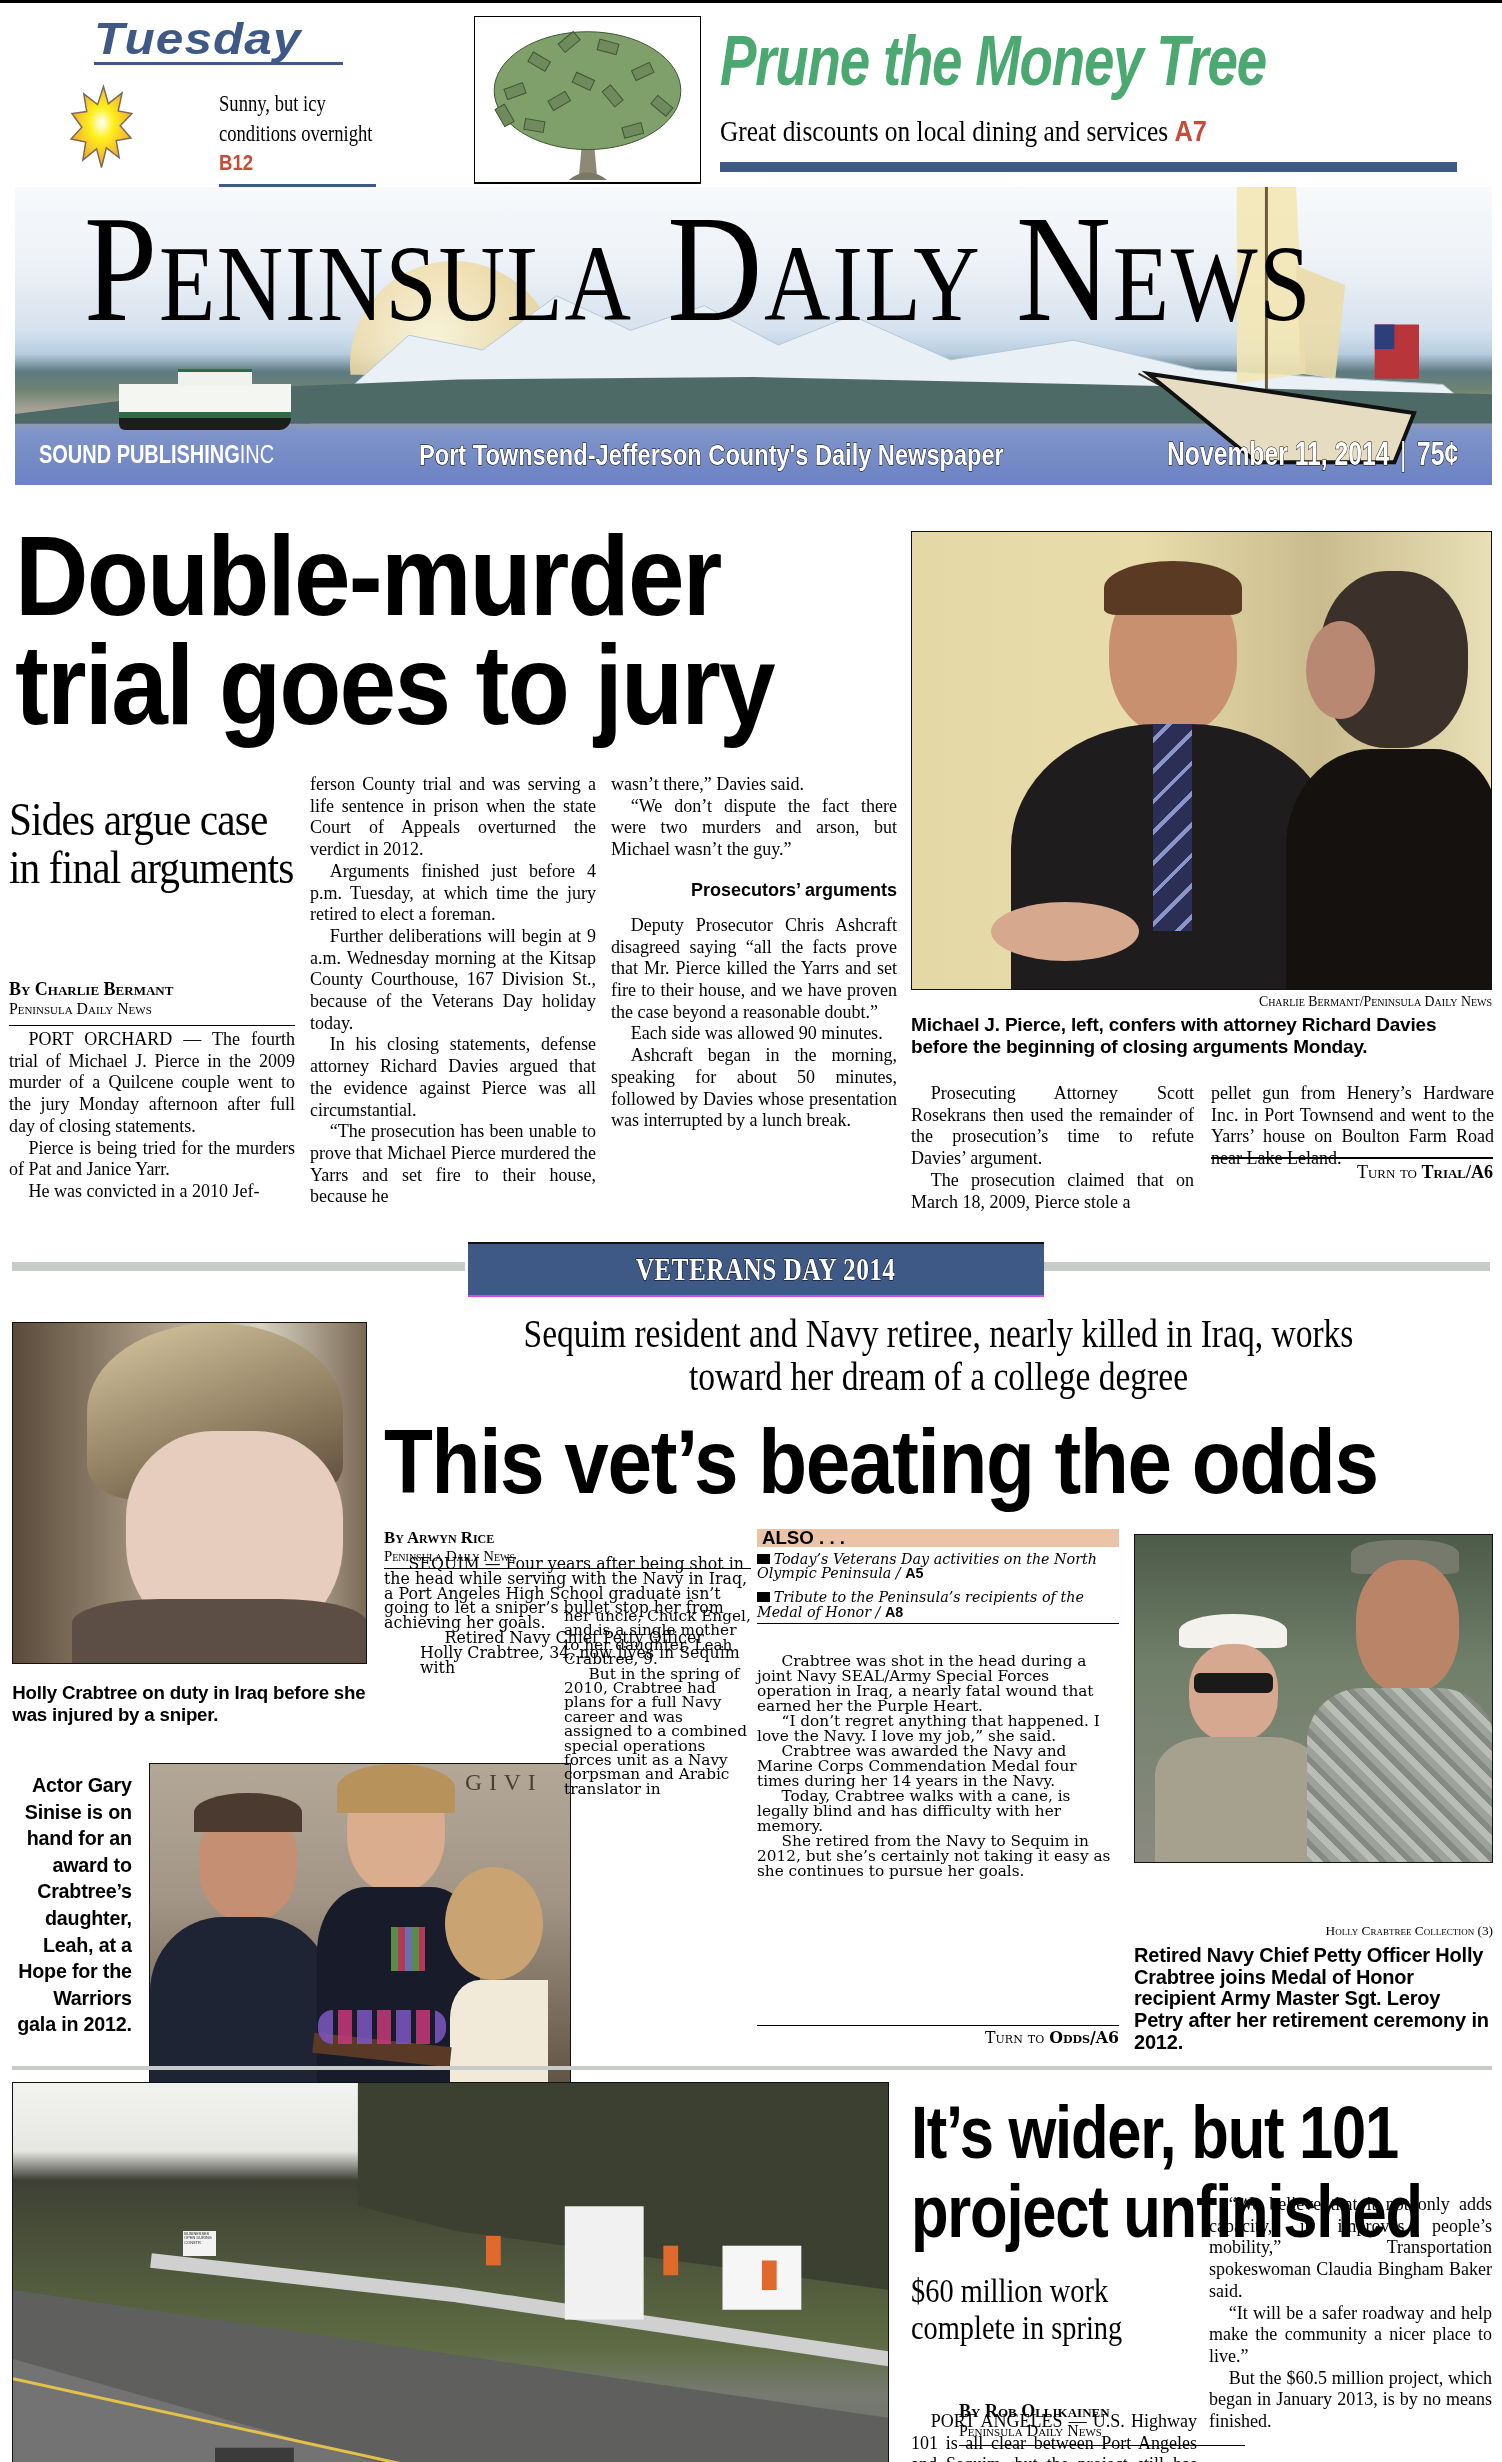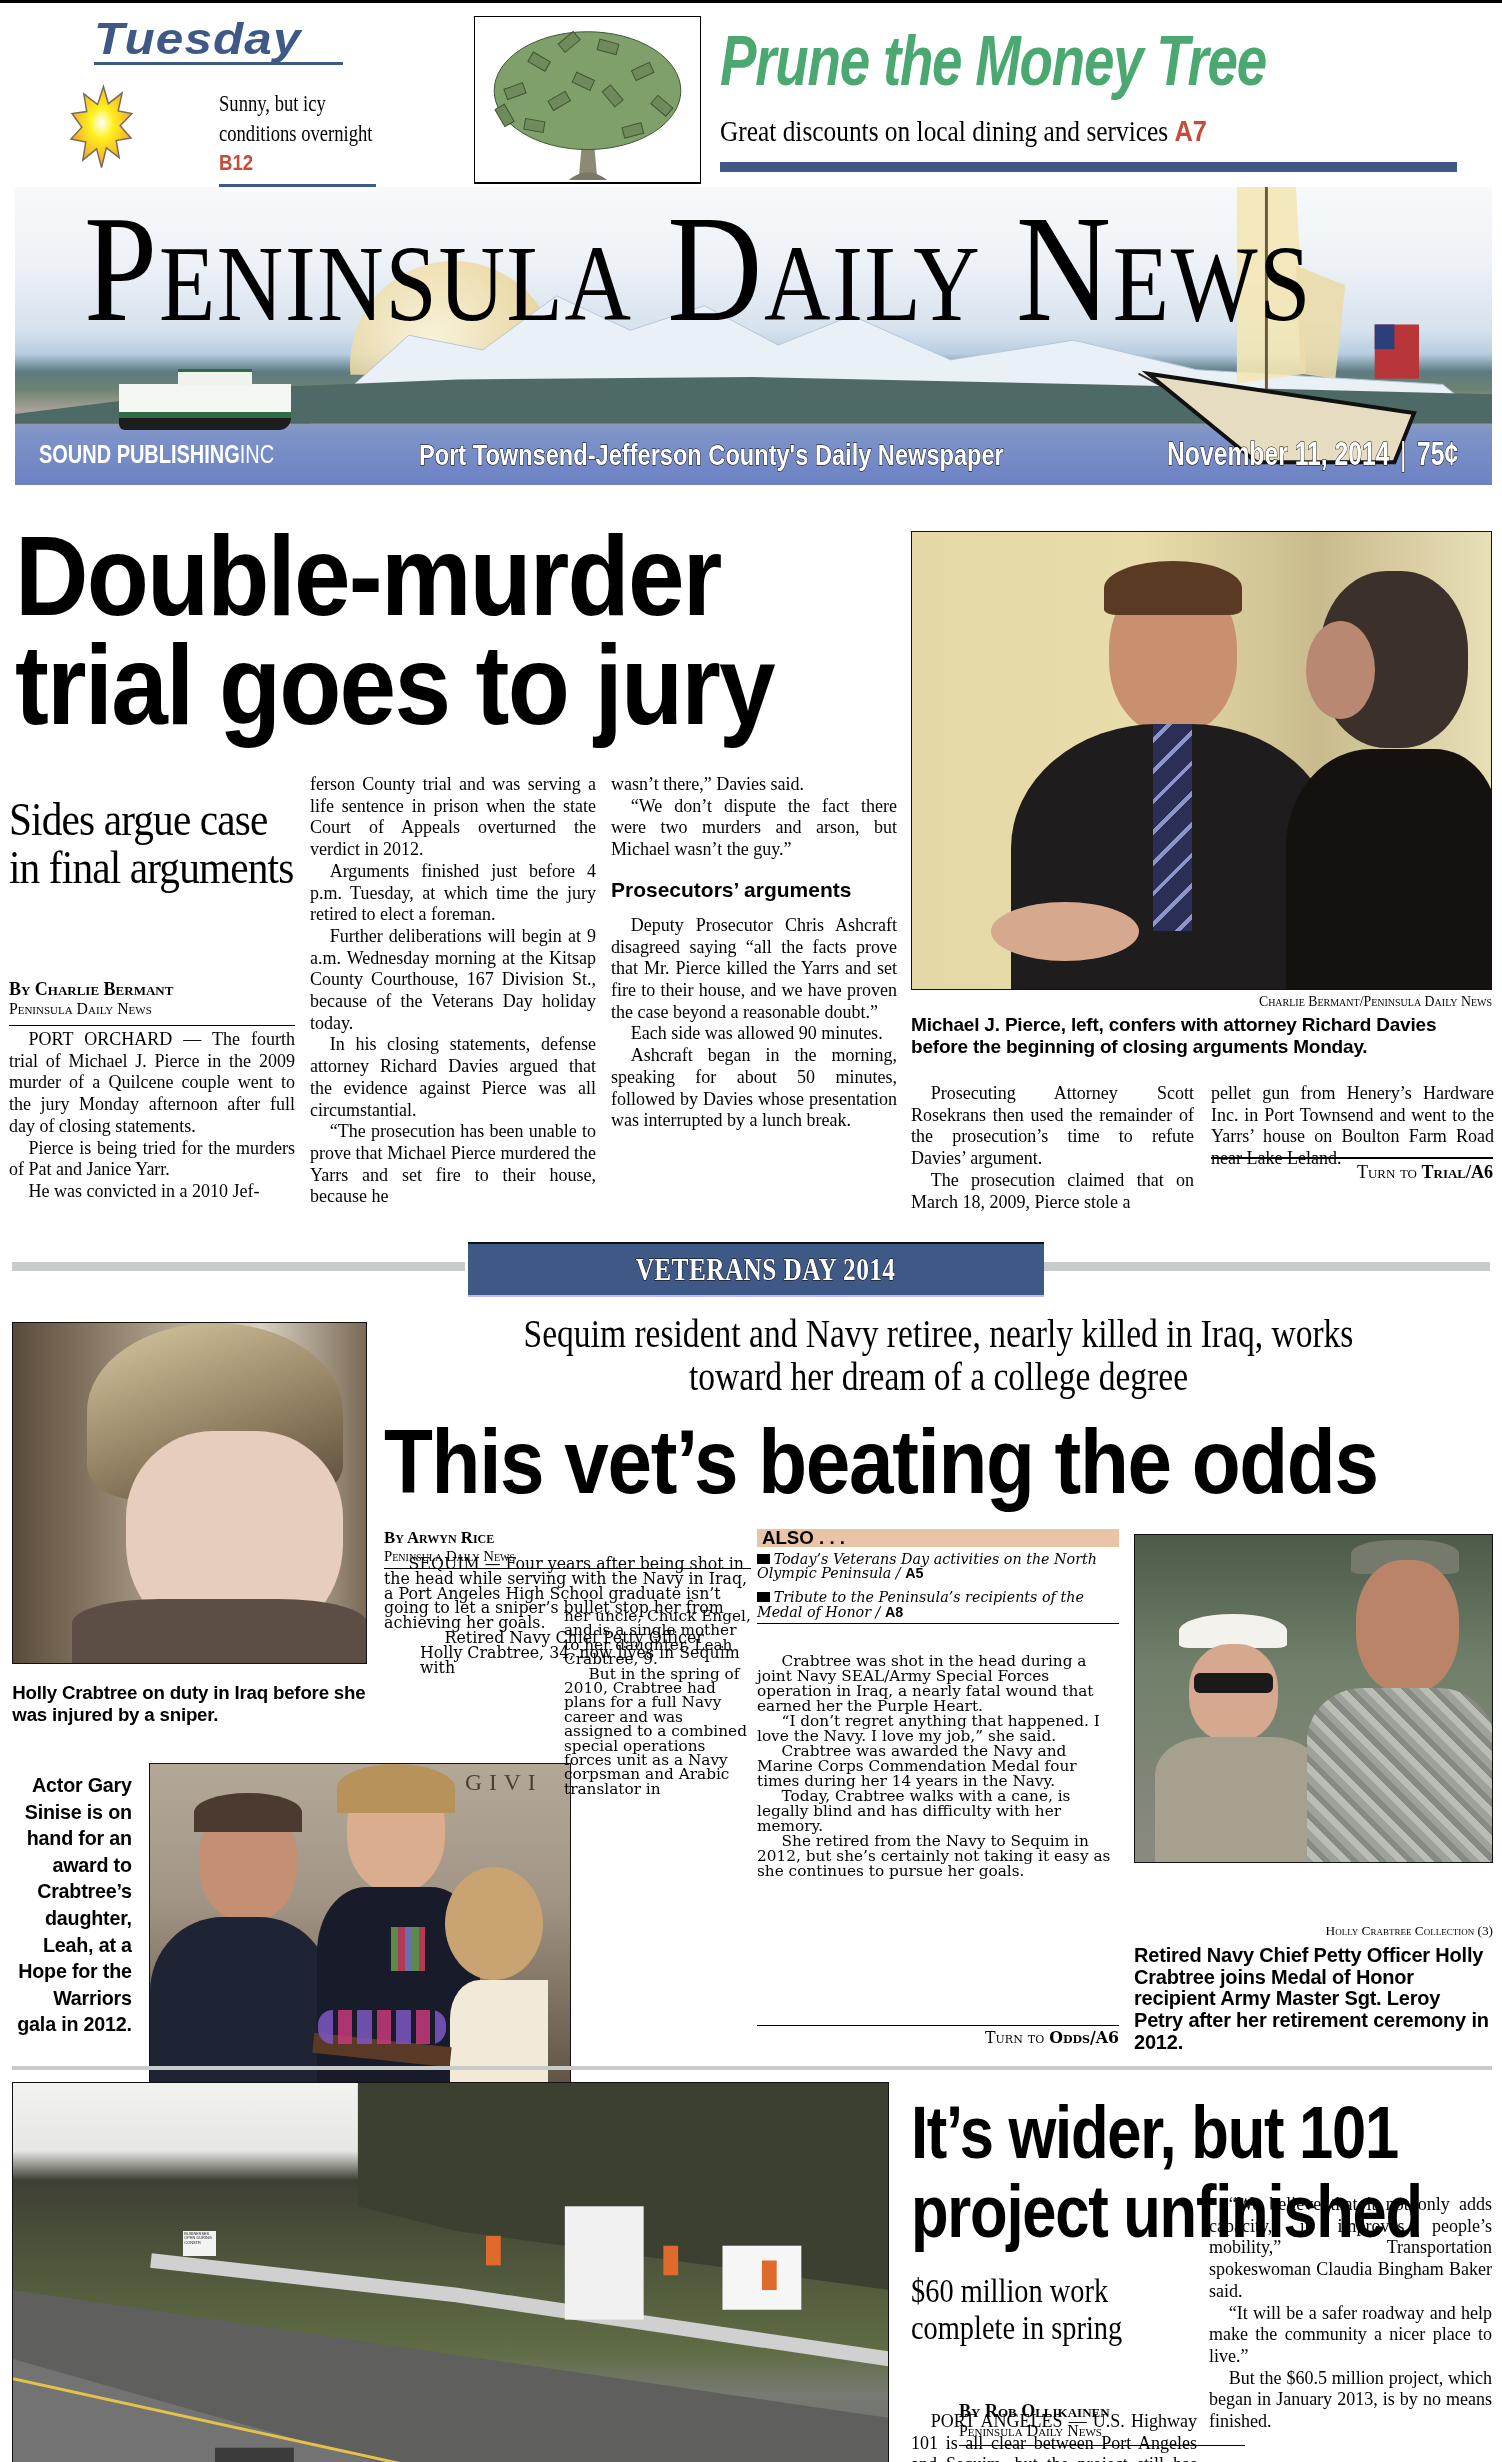--- a/index.html
+++ b/index.html
@@ -150,21 +150,21 @@
   <p class="noind">ferson County trial and was serving a life sentence in prison when the state Court of Appeals overturned the verdict in 2012.</p>
   <p>Arguments finished just before 4 p.m. Tuesday, at which time the jury retired to elect a foreman.</p>
   <p>Further deliberations will begin at 9 a.m. Wednesday morning at the Kitsap County Courthouse, 167 Division St., because of the Veterans Day holiday today.</p>
   <p>In his closing statements, defense attorney Richard Davies argued that the evidence against Pierce was all circumstantial.</p>
   <p>“The prosecution has been unable to prove that Michael Pierce murdered the Yarrs and set fire to their house, because he</p>
 </div>
 
 <div class="abs body-text" style="left:611px;top:774px;width:286px;">
   <p class="noind">wasn’t there,” Davies said.</p>
   <p>“We don’t dispute the fact there were two murders and arson, but Michael wasn’t the guy.”</p>
-  <div class="sans" style="font-weight:700;font-size:21px;line-height:24.6px;margin:16.7px 0 12.8px 0;text-align:left;">Prosecutors’ arguments</div>
+  <div class="sans" style="font-weight:700;font-size:18px;line-height:24.6px;margin:16.7px 0 12.8px 0;text-align:right;">Prosecutors’ arguments</div>
   <p>Deputy Prosecutor Chris Ashcraft disagreed saying “all the facts prove that Mr. Pierce killed the Yarrs and set fire to their house, and we have proven the case beyond a reasonable doubt.”</p>
   <p>Each side was allowed 90 minutes.</p>
   <p>Ashcraft began in the morning, speaking for about 50 minutes, followed by Davies whose presentation was interrupted by a lunch break.</p>
 </div>
 
 <div class="photo" style="left:911px;top:531px;width:581px;height:459px;background:linear-gradient(90deg,#e3d8a6 0%,#e8dcaa 40%,#c9bb8d 70%,#e8dfb6 100%);">
   <div style="position:absolute;left:69px;top:24.6px;width:355px;height:433px;">
     <div style="position:absolute;left:128px;top:14.8px;width:128px;height:163px;border-radius:48% 48% 45% 45%;background:#c9906f;"></div>
     <div style="position:absolute;left:123px;top:4.9px;width:138px;height:54px;border-radius:50% 50% 10% 10%;background:#5a3a22;"></div>
     <div style="position:absolute;left:29.5px;top:167px;width:325px;height:276px;border-radius:45% 45% 0 0;background:#1e1c1c;"></div>
@@ -188,21 +188,21 @@
   <p class="noind">pellet gun from Henery’s Hardware Inc. in Port Townsend and went to the Yarrs’ house on Boulton Farm Road near Lake Leland.</p>
 </div>
 <div class="abs rule" style="left:1211px;top:1157px;width:282px;"></div>
 <div class="abs jump" style="left:1211px;top:1162px;width:282px;">
   <span>Turn to</span>
   <b>Trial/A6</b>
 </div>
 
 <div class="abs grey-rule" style="left:12.3px;top:1262px;width:453px;"></div>
 <div class="abs grey-rule" style="left:1044px;top:1262px;width:446px;"></div>
-<div class="abs" style="left:468px;top:1242px;width:576px;height:55px;background:#3f5987;border-top:2px solid #111;border-bottom:2px solid #c4b5fd;display:flex;align-items:center;justify-content:center;padding-left:19px;">
+<div class="abs" style="left:468px;top:1242px;width:576px;height:55px;background:#3f5987;border-top:2px solid #111;border-bottom:2px solid #d946ef;display:flex;align-items:center;justify-content:center;padding-left:19px;">
   <span class="serif" style="font-size:32.5px;font-weight:700;color:#fff;-webkit-text-stroke:1px #000;paint-order:stroke fill;transform:scaleX(0.78);letter-spacing:0.5px;white-space:nowrap;">VETERANS DAY 2014</span>
 </div>
 
 <div class="photo" style="left:12.3px;top:1322px;width:355px;height:342px;border-width:1px;background:linear-gradient(90deg,#5a4a3a 0%,#a89a84 40%,#d9d2c1 70%,#7a6a56 100%);">
   <div style="position:absolute;left:59px;top:0;width:276px;height:345px;">
     <div style="position:absolute;left:14.8px;top:0;width:256px;height:177px;border-radius:50% 50% 20% 20%;background:linear-gradient(160deg,#d8c9a2,#8f7d60 60%,#5a4a3a);"></div>
     <div style="position:absolute;left:54px;top:108px;width:217px;height:217px;border-radius:40% 40% 48% 48%;background:#e7cdbd;"></div>
     <div style="position:absolute;left:0;top:276px;width:295px;height:79px;background:#5c4e44;border-radius:30% 30% 0 0;"></div>
   </div>
 </div>

